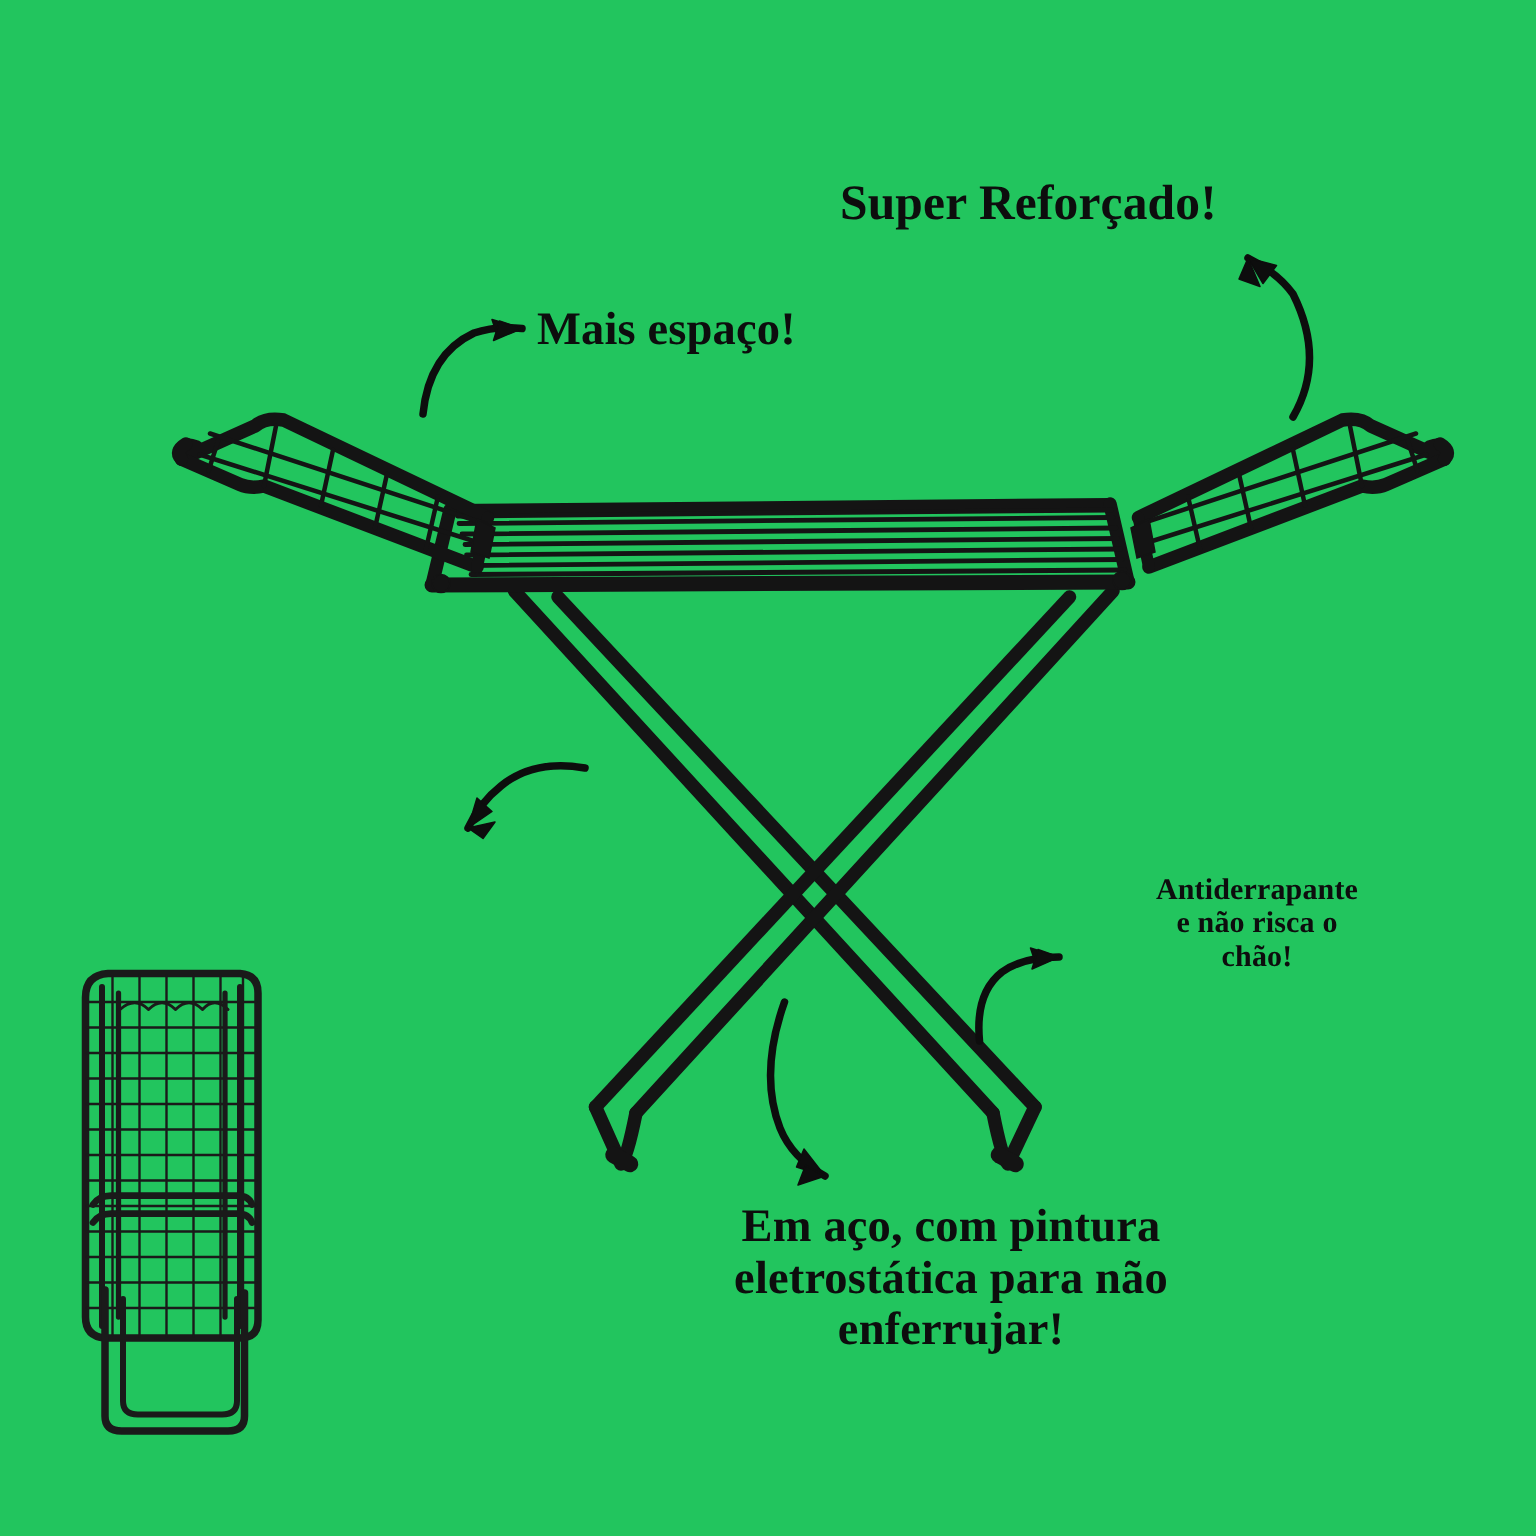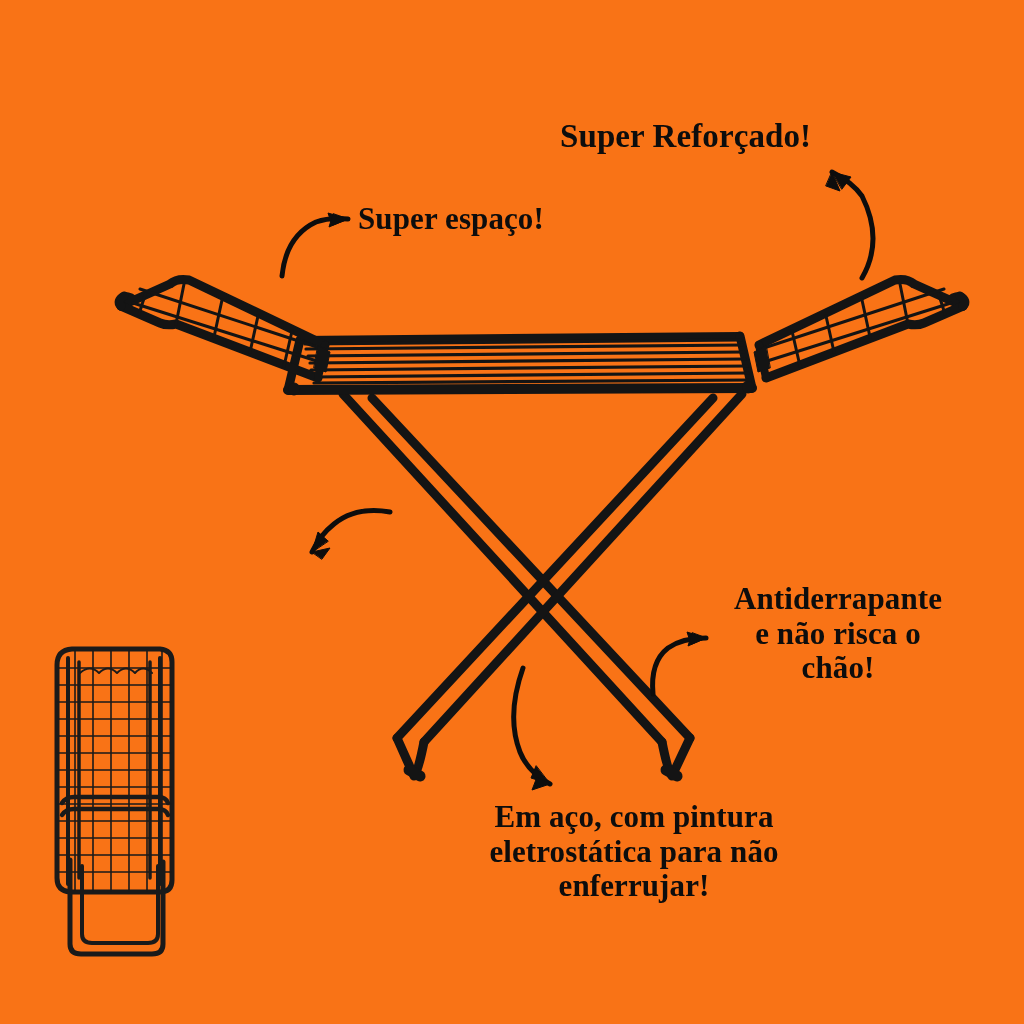--- a/index.html
+++ b/index.html
@@ -5,21 +5,21 @@
 <style>
   html, body {
     margin: 0;
     padding: 0;
     background: #ffffff;
   }
   #page {
     position: relative;
     width: 1024px;
     height: 1024px;
-    background: #f97316;
+    background: #22c55e;
     overflow: hidden;
     font-family: "Liberation Serif", "DejaVu Serif", serif;
     color: #101010;
   }
   .callout {
     position: absolute;
     font-family: "Liberation Serif", "DejaVu Serif", serif;
     font-weight: 700;
     color: #0d0d0d;
     line-height: 1.12;
@@ -45,21 +45,21 @@
     left: 148px;
     top: 568px;
     width: 268px;
     font-size: 31px;
     text-align: center;
   }
   #callout-anti {
     left: 688px;
     top: 582px;
     width: 300px;
-    font-size: 31px;
+    font-size: 20px;
     text-align: center;
   }
   #callout-aco {
     left: 424px;
     top: 800px;
     width: 420px;
     font-size: 31px;
     text-align: center;
   }
   .art-layer {
@@ -235,21 +235,21 @@
 
     <g stroke="#0d0d0d" fill="#0d0d0d" stroke-linecap="round" stroke-linejoin="round">
       <path d="M523,668 Q506,716 520,752 Q528,772 550,784" fill="none" stroke-width="5"></path>
       <path d="M550,784 L531,778 L536,766 Z"></path>
       <path d="M550,784 L532,790 L537,777 Z"></path>
     </g>
   </svg>
 
   <div class="callout" id="callout-super">Super Reforçado!</div>
 
-  <div class="callout" id="callout-espaco">Super espaço!</div>
+  <div class="callout" id="callout-espaco">Mais espaço!</div>
 
 
   <div class="callout" id="callout-anti">Antiderrapante
 e não risca o
 chão!</div>
 
   <div class="callout" id="callout-aco">Em aço, com pintura
 eletrostática para não
 enferrujar!</div>
 

